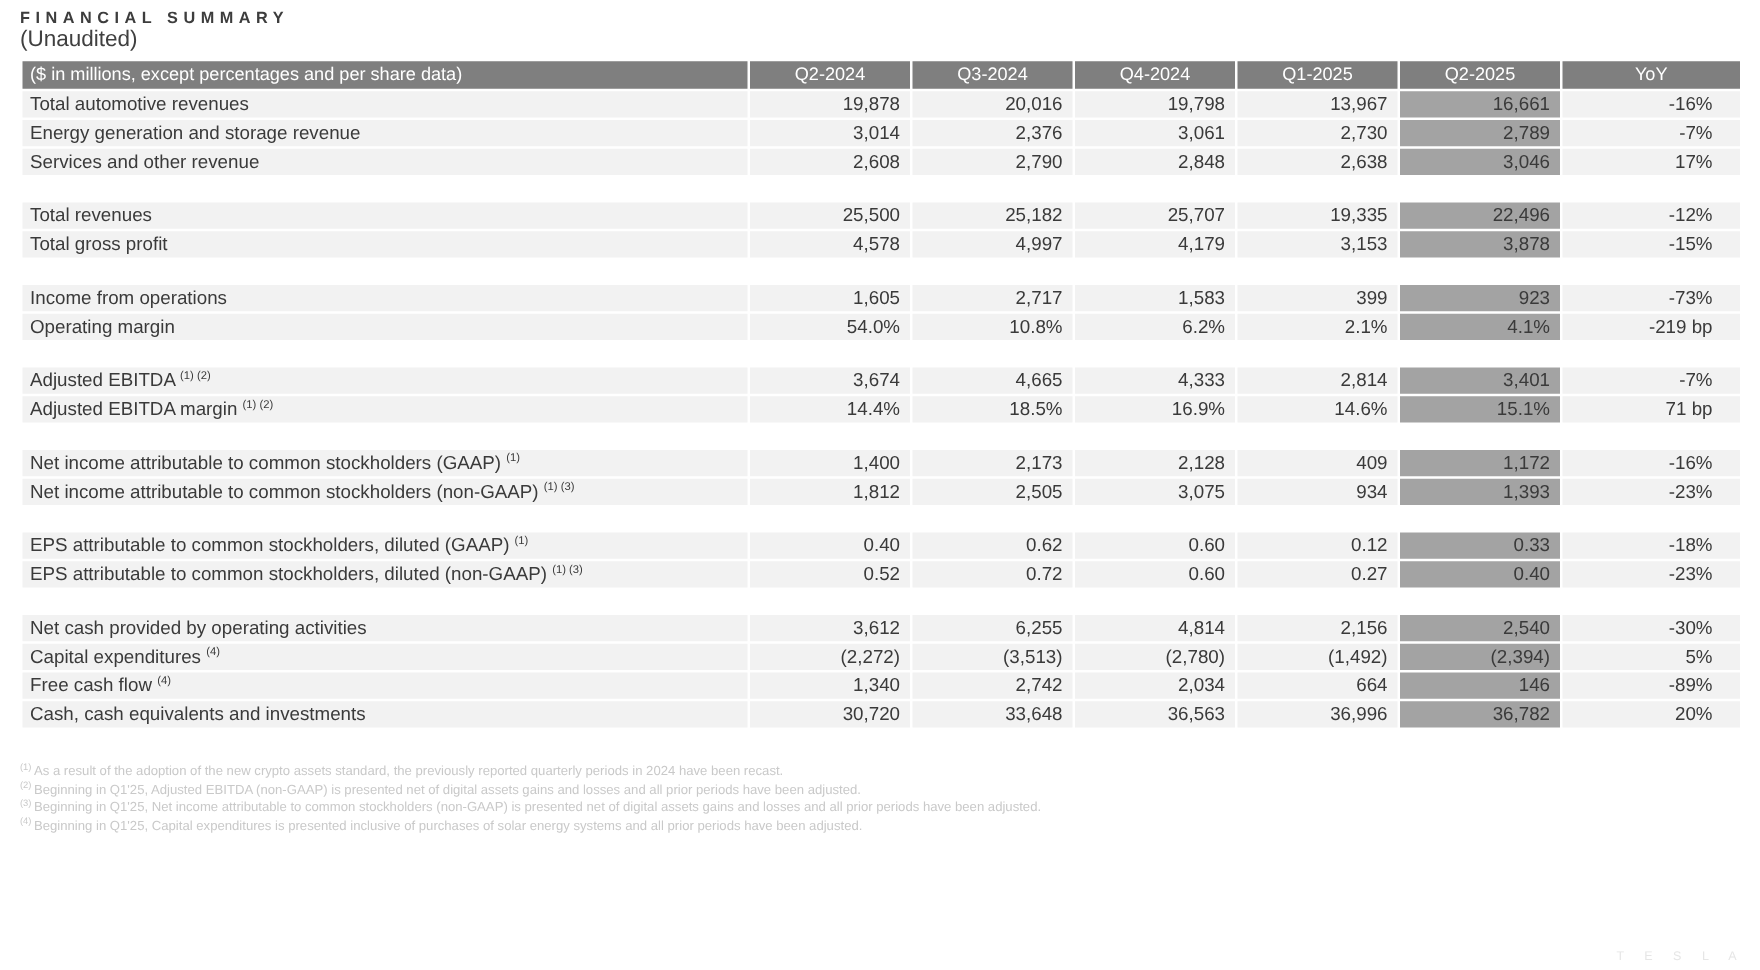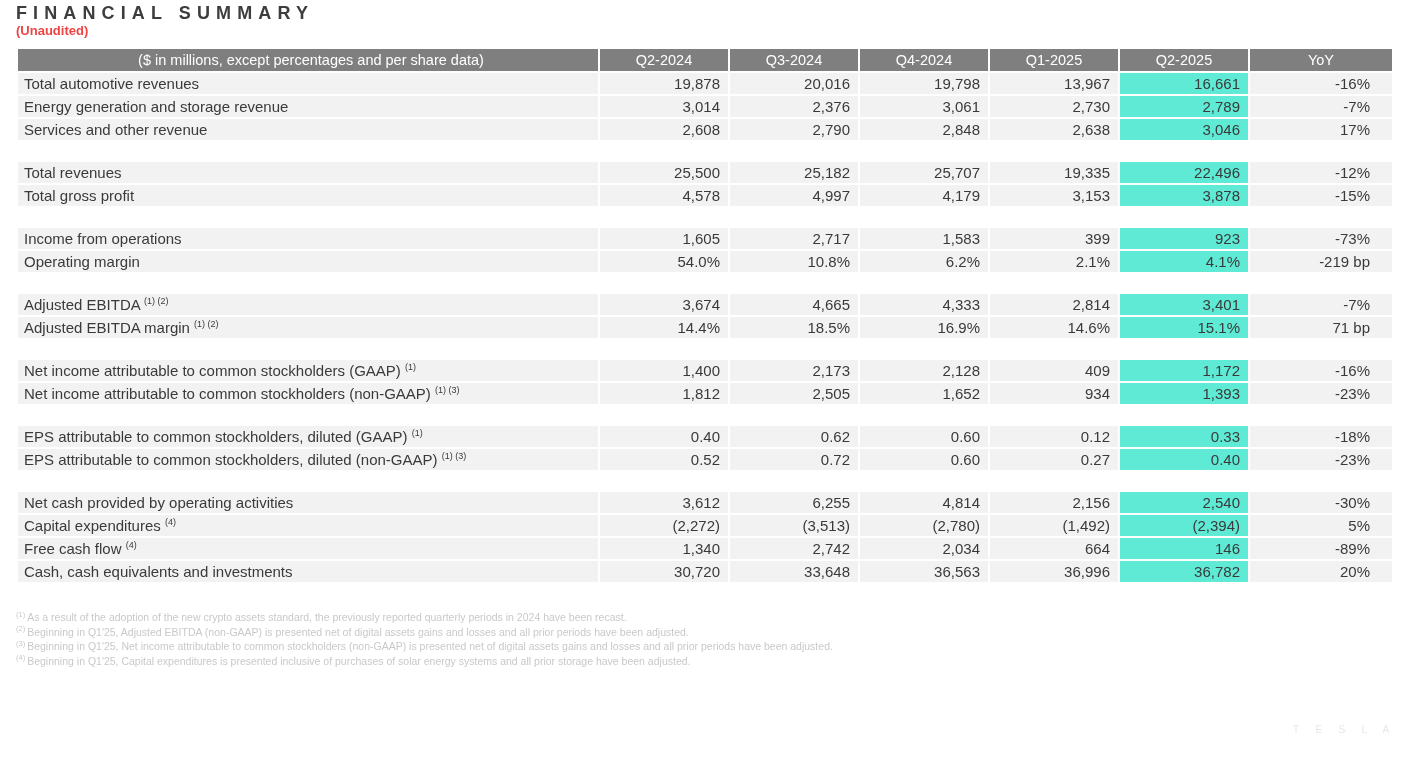--- a/index.html
+++ b/index.html
@@ -9,30 +9,30 @@
     font-family: "Liberation Sans", sans-serif;
     overflow: hidden;
     position: relative;
   }
   .page {
     position: relative;
     width: 1408px; height: 776px;
     padding: 5px 14px 0 16px;
   }
   .title {
-    font-size: 18px;
+    font-size: 13px;
     font-weight: 700;
     letter-spacing: 0.34em;
     color: #3d3d3d;
     line-height: 17px;
   }
   .subtitle {
-    font-size: 13px;
-    font-weight: 700;
-    color: #ef4444;
+    font-size: 18px;
+    font-weight: 400;
+    color: #404040;
     line-height: 18px;
     margin-bottom: 7px;
   }
   table.fin {
     width: 100%;
     border-collapse: separate;
     border-spacing: 2px;
     table-layout: fixed;
   }
   col.c-label { width: auto; }
@@ -42,35 +42,35 @@
     background: #7f7f7f;
     color: #ffffff;
     font-weight: 400;
     font-size: 14.5px;
     height: 22px;
     padding: 0;
     text-align: center;
     white-space: nowrap;
   }
   th.label {
-    text-align: center;
+    text-align: left;
     padding-left: 6px;
   }
   td {
     background: #f2f2f2;
     color: #3a3a3a;
     font-size: 15px;
     height: 21px;
     padding: 0;
     white-space: nowrap;
     overflow: hidden;
   }
   td.label { text-align: left; padding-left: 6px; }
   td.num   { text-align: right; padding-right: 8px; }
-  td.hl    { background: #5eead4; }
+  td.hl    { background: #a3a3a3; }
   td.yoy   { padding-right: 22px; }
   tr.spacer td { background: transparent; height: 18px; }
   sup.fn {
     font-size: 9px;
     vertical-align: super;
     line-height: 0;
   }
   .footnotes {
     margin-top: 26px;
     color: #c9c9c9;
@@ -79,21 +79,21 @@
   }
   .footnote sup {
     font-size: 7.5px;
     vertical-align: super;
     line-height: 0;
     margin-right: 2px;
   }
   .watermark {
     position: absolute;
     right: 12px;
-    top: 724px;
+    top: 760px;
     font-size: 10px;
     font-weight: 500;
     letter-spacing: 0.68em;
     color: #e6e6e6;
     white-space: nowrap;
   }
 </style>
 </head>
 <body>
 
@@ -247,21 +247,21 @@
           <td class="num">2,173</td>
           <td class="num">2,128</td>
           <td class="num">409</td>
           <td class="num hl">1,172</td>
           <td class="num yoy">-16%</td>
         </tr>
         <tr>
           <td class="label"><span>Net income attributable to common stockholders (non-GAAP)</span> <sup class="fn">(1) (3)</sup></td>
           <td class="num">1,812</td>
           <td class="num">2,505</td>
-          <td class="num">1,652</td>
+          <td class="num">3,075</td>
           <td class="num">934</td>
           <td class="num hl">1,393</td>
           <td class="num yoy">-23%</td>
         </tr>
         <tr class="spacer">
           <td></td>
           <td></td>
           <td></td>
           <td></td>
           <td></td>
@@ -331,18 +331,18 @@
           <td class="num hl">36,782</td>
           <td class="num yoy">20%</td>
         </tr>
       </tbody>
   </table>
 
   <div class="footnotes">
     <div class="footnote"><sup>(1)</sup><span>As a result of the adoption of the new crypto assets standard, the previously reported quarterly periods in 2024 have been recast.</span></div>
     <div class="footnote"><sup>(2)</sup><span>Beginning in Q1'25, Adjusted EBITDA (non-GAAP) is presented net of digital assets gains and losses and all prior periods have been adjusted.</span></div>
     <div class="footnote"><sup>(3)</sup><span>Beginning in Q1'25, Net income attributable to common stockholders (non-GAAP) is presented net of digital assets gains and losses and all prior periods have been adjusted.</span></div>
-    <div class="footnote"><sup>(4)</sup><span>Beginning in Q1'25, Capital expenditures is presented inclusive of purchases of solar energy systems and all prior storage have been adjusted.</span></div>
+    <div class="footnote"><sup>(4)</sup><span>Beginning in Q1'25, Capital expenditures is presented inclusive of purchases of solar energy systems and all prior periods have been adjusted.</span></div>
   </div>
 
   <div class="watermark">T E S L A</div>
 
 </div>
 
 </body></html>

